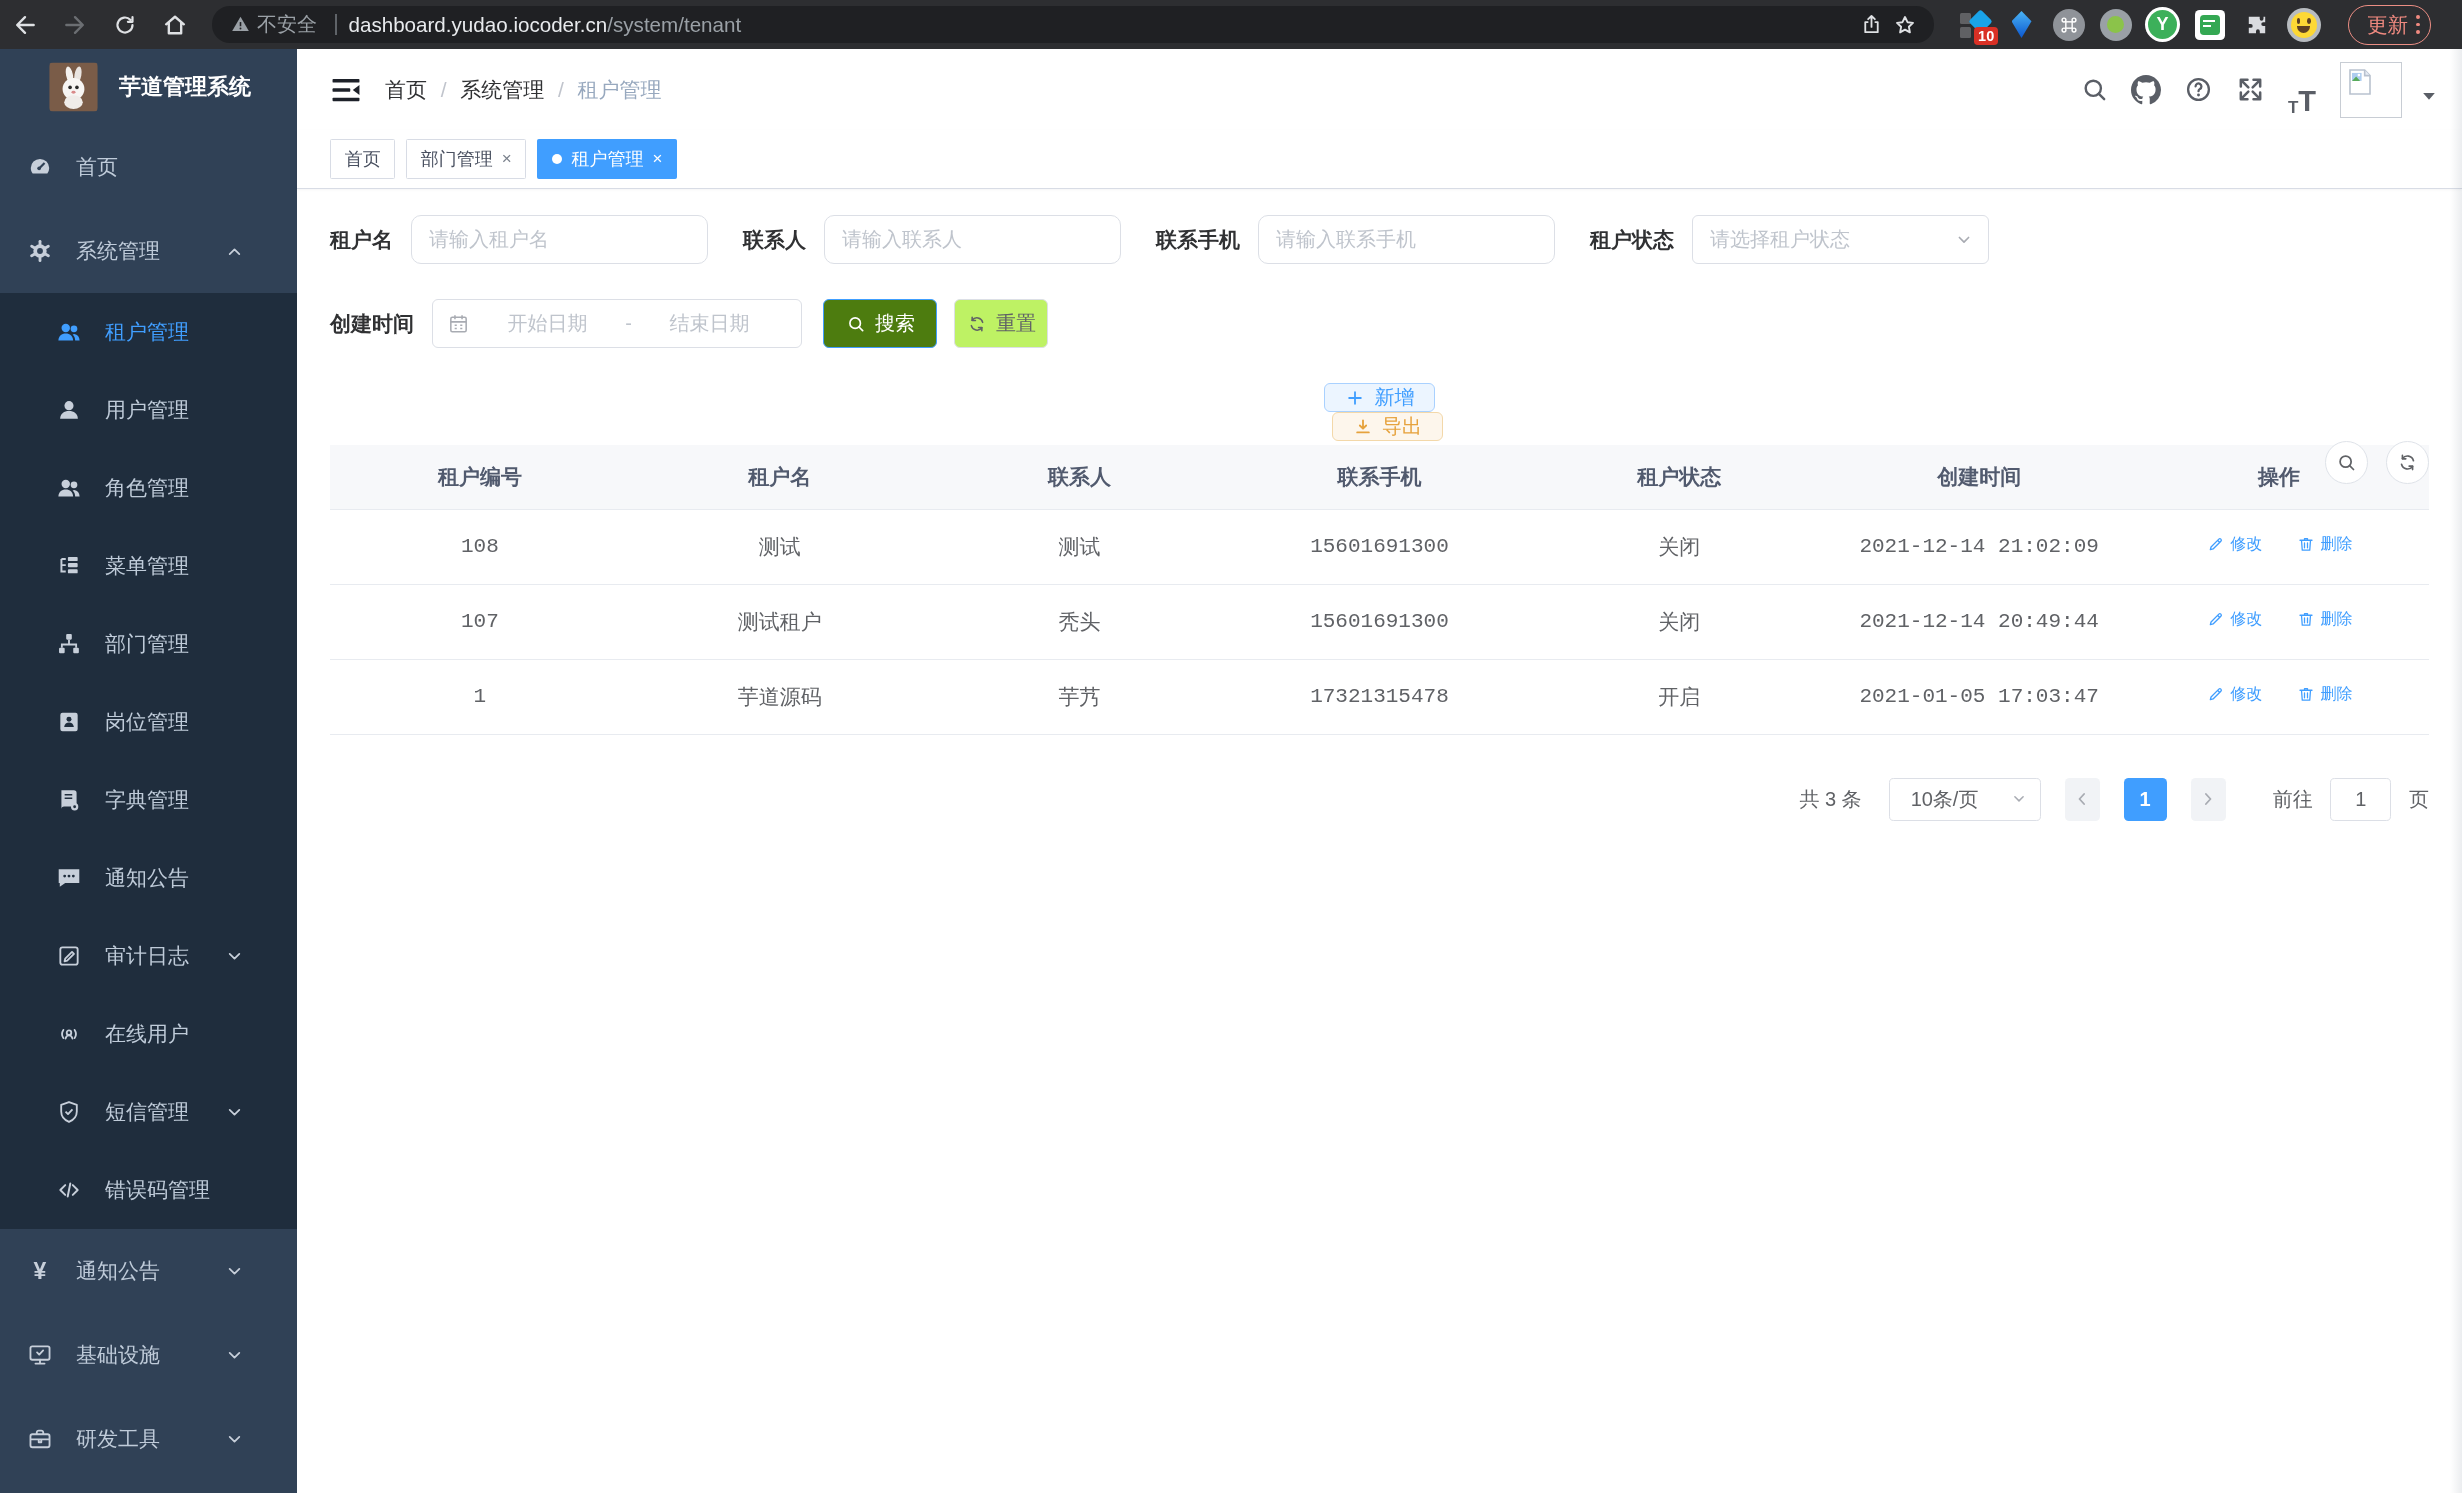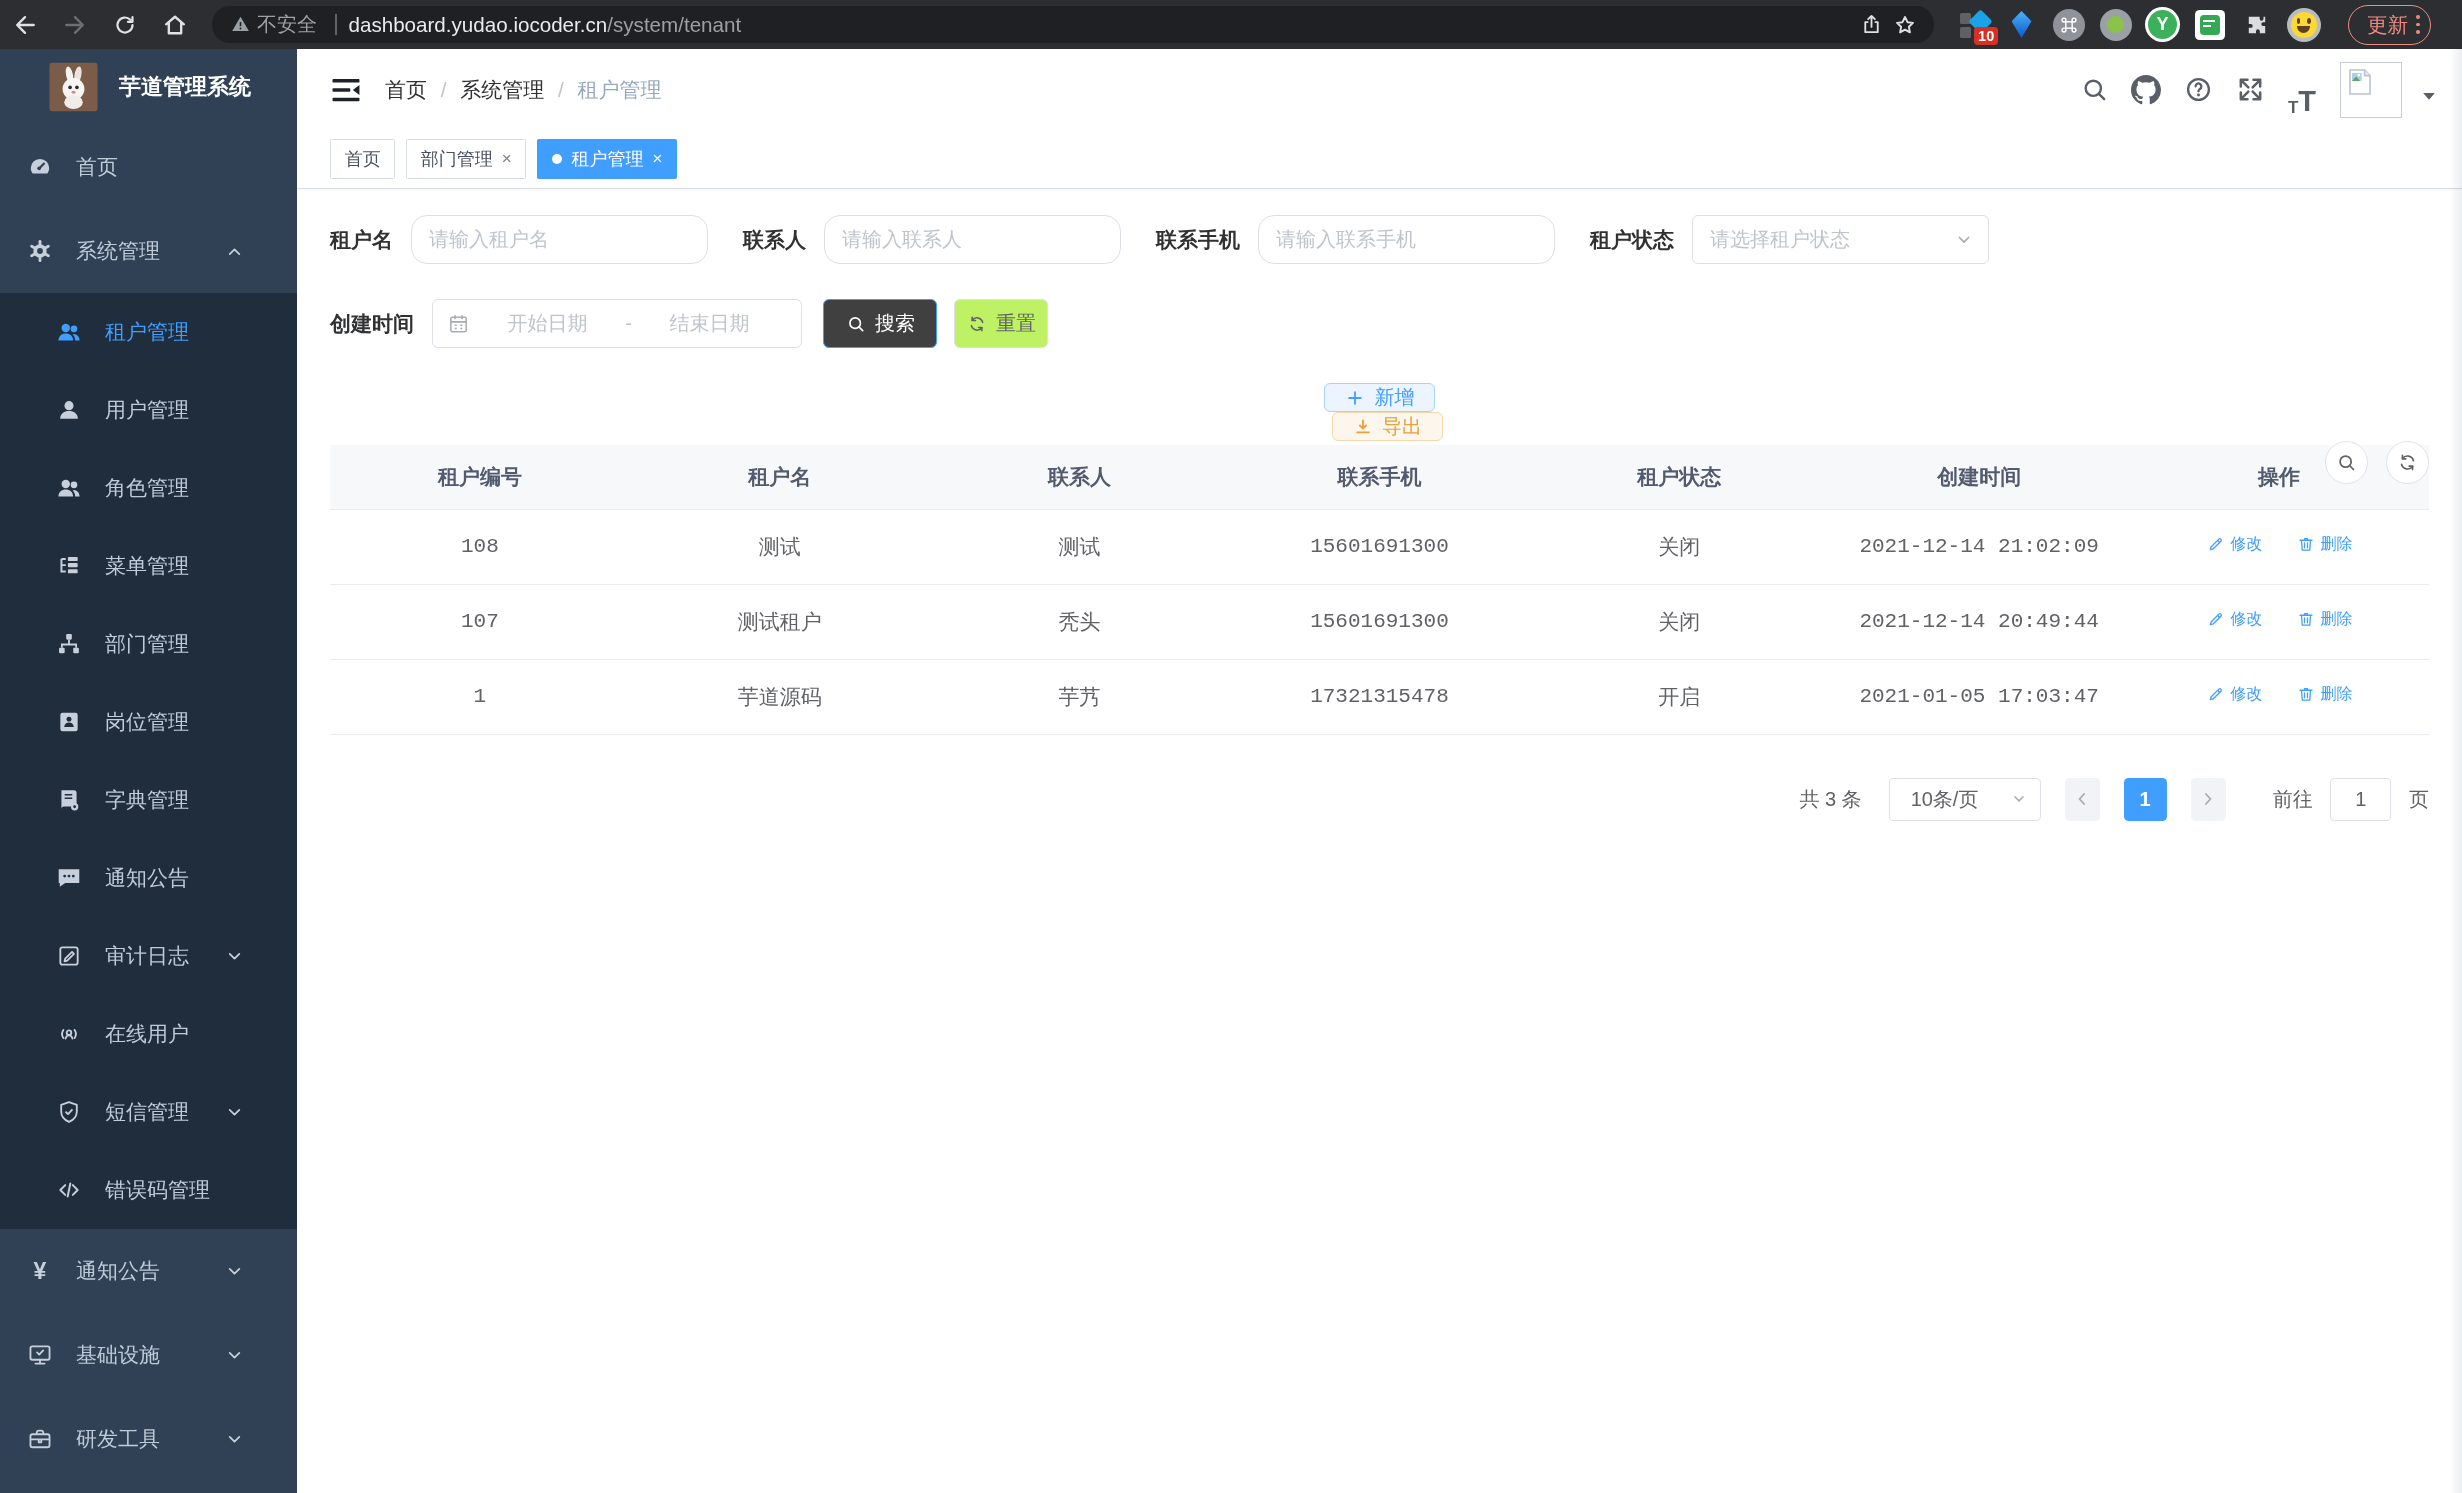--- a/index.html
+++ b/index.html
@@ -76,34 +76,34 @@
   .tag .close { margin-left:9px; font-size:17px; color:#7a818c; }
   .tag.active { background:#409eff; border-color:#409eff; color:#fff; }
   .tag.active .close { color:#fff; }
 
   
   .content { padding:26px 33px 0 33px; }
   .f-row { display:flex; align-items:center; height:49px; }
   .f-row + .f-row { margin-top:35px; }
   .f-label { font-size:21px; font-weight:bold; color:#303133; margin-right:18px; white-space:nowrap; }
   .f-gap { margin-left:35px; }
-  .inp { width:297px; height:49px; border:0.8px solid #dcdfe6; border-radius:16px; padding:0 17px;
+  .inp { width:297px; height:49px; border:0.8px solid #dcdfe6; border-radius:10px; padding:0 17px;
          font-size:20px; color:#606266; font-family:inherit; }
   .inp::placeholder { color:#bfc4cc; }
   .sel { width:297px; height:49px; border:0.8px solid #dcdfe6; border-radius:6px; padding:0 13.7px 0 17px;
          display:flex; align-items:center; font-size:20px; color:#bfc4cc; cursor:pointer; }
   .sel .sel-caret { margin-left:auto; color:#a8abb2; }
   .daterange { width:370px; height:49px; border:0.8px solid #dcdfe6; border-radius:6px; display:flex;
                align-items:center; padding:0 13.7px; color:#a8abb2; }
   .daterange .ph { flex:1; text-align:center; font-size:20px; color:#bfc4cc; }
   .daterange .dash { font-size:20px; color:#bfc4cc; }
   .btn { height:49px; border-radius:6px; border:0.8px solid #dcdfe6; background:#bef264; color:#606266;
          display:flex; align-items:center; justify-content:center; gap:9px; font-size:20px; cursor:pointer; padding:0 20px; }
   .btn .icon { width:21px; height:21px; }
-  .btn-primary { background:#404040; border-color:#409eff; color:#fff; }
+  .btn-primary { background:#4d7c0f; border-color:#409eff; color:#fff; }
   .btn-search { margin-left:21px; width:114px; padding:0; }
   .btn-reset  { margin-left:17px; width:94px; padding:0; }
   .tool-row { margin-top:35px; display:flex; align-items:center; height:44px;flex-direction:column; }
   .btn-plain-primary { height:44px; width:111px; padding:0; background:#ecf5ff; border-color:#a9d1ff; color:#409eff; }
   .btn-plain-warning { height:44px; width:111px; padding:0; margin-left:15px; background:#fdf6ec; border-color:#f3d8a9; color:#e6a23c; }
   .tool-right { margin-left:auto; display:flex; gap:18px; }
   .circle-btn { width:43px; height:43px; border-radius:50%; border:0.8px solid #dfe3e9; background:#fff;
                 display:flex; align-items:center; justify-content:center; color:#606266; cursor:pointer; }
 
   table.grid { margin-top:18px; width:100%; border-collapse:collapse; table-layout:fixed; }

